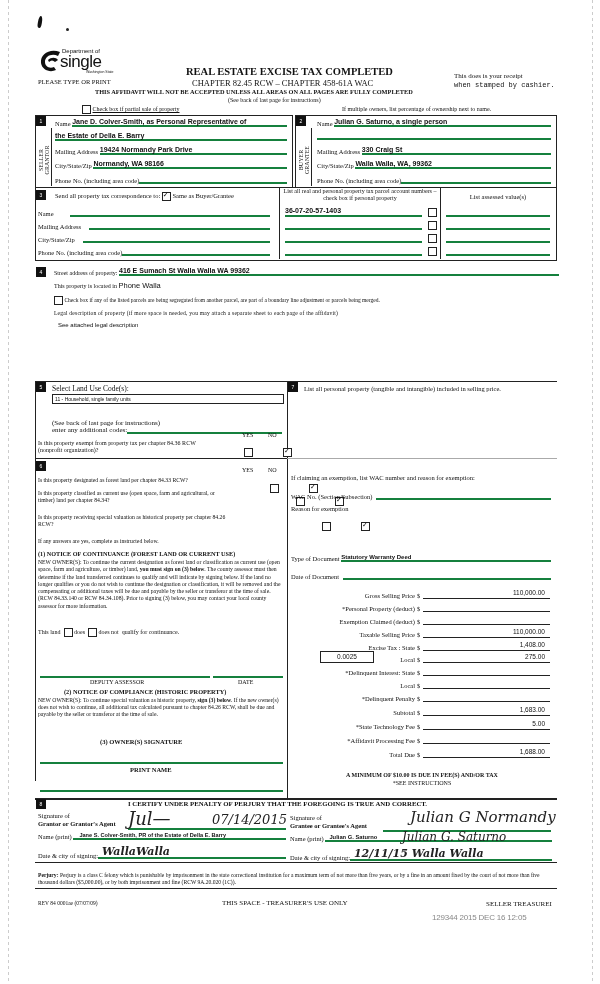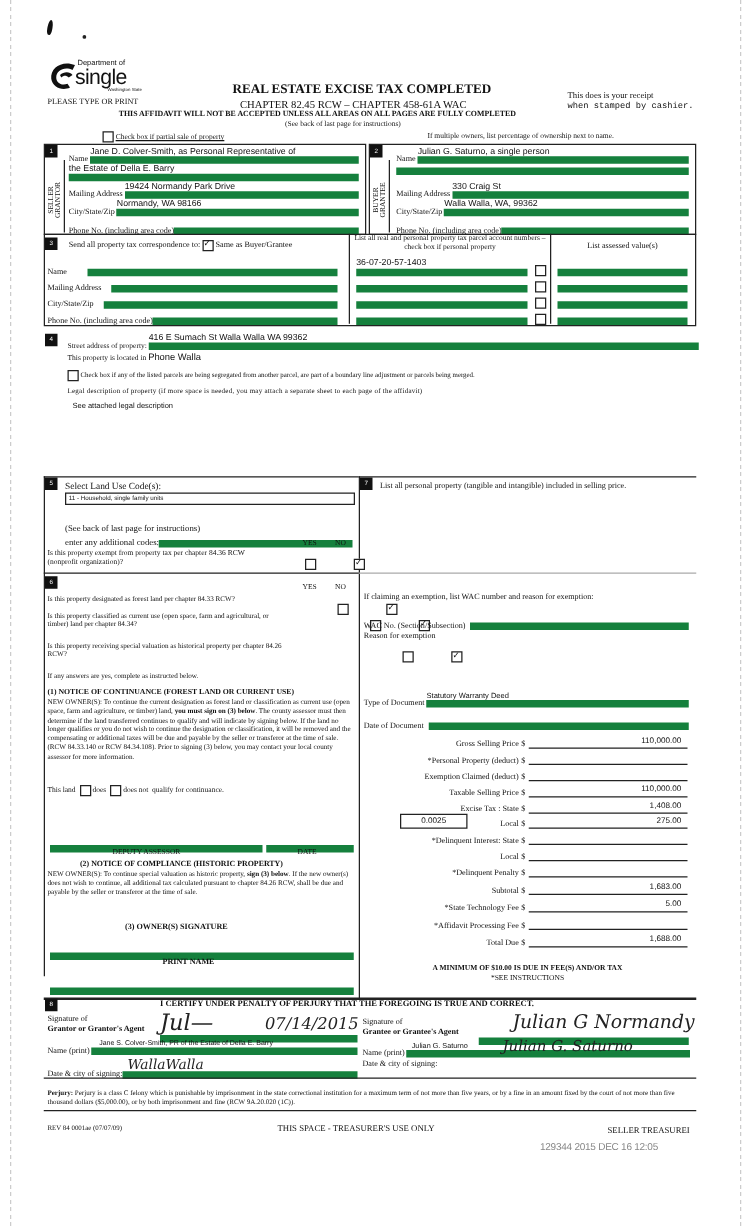--- a/index.html
+++ b/index.html
@@ -1,20 +1,20 @@
 <!DOCTYPE html>
 <html><head>
 <meta charset="utf-8">
 <style>
   html, body { margin:0; padding:0; background:#fff; }
   body { width:600px; height:984px; position:relative; overflow:hidden; font-family:"Liberation Serif", serif; color:#111; }
   .abs { position:absolute; }
   .sans { font-family:"Liberation Sans", sans-serif; }
   .fill { font-family:"Liberation Sans", sans-serif; font-size:7px; }
-  .uline { border-bottom:6px solid #15803d; }
+  .uline { border-bottom:2px solid #15803d;font-weight:bold; }
   .numbox { position:absolute; width:10px; height:10px; background:#111; color:#fff; font-size:5px; text-align:center; line-height:10px; font-family:"Liberation Sans", sans-serif; }
   .cb { display:inline-block; width:7px; height:7px; border:1px solid #222; vertical-align:middle; position:relative; background:#fff; }
   .cb.checked::after { content:"✓"; position:absolute; left:0; top:-3px; font-size:7px; line-height:10px; color:#111; }
   .t6 { font-size:6px; }
   .t65 { font-size:6.5px; }
   .t7 { font-size:7px; }
   .t75 { font-size:7.5px; }
   .bold { font-weight:bold; }
   .box { position:absolute; border:1px solid #222; }
   .row { position:absolute; display:flex; align-items:flex-end; }
@@ -341,20 +341,21 @@
 
 <div class="abs t65" style="left:290px;top:814px;line-height:8px;"><span>Signature of</span><br><b>Grantee or Grantee's Agent</b></div>
 <div class="abs uline" style="left:383px;top:830px;width:168px;"></div>
 <div class="abs sig" style="left:410px;top:808px;font-size:15px;">Julian G Normandy</div>
 <div class="row t65" style="left:290px;top:834px;width:262px;">
   <span>Name (print)</span>&nbsp;<span class="fill uline" style="flex:1;font-size:5.8px;padding-left:4px;">Julian G. Saturno</span>
 </div>
 <div class="abs sig" style="left:402px;top:830px;font-size:12px;">Julian G. Saturno</div>
 <div class="row t65" style="left:290px;top:848px;width:262px;">
   <span>Date &amp; city of signing:</span>
+    <span class="uline sig" style="flex:1;font-size:11px;line-height:11px;padding-left:4px;">12/11/15  Walla Walla</span>
 </div>
 
 
 <div class="abs" style="left:35px;top:862px;width:522px;height:1px;background:#222;"></div>
 <div class="abs" style="left:38px;top:872px;width:515px;font-size:5.6px;line-height:7px;"><b>Perjury:</b><span> Perjury is a class C felony which is punishable by imprisonment in the state correctional institution for a maximum term of not more than five years, or by a fine in an amount fixed by the court of not more than five thousand dollars ($5,000.00), or by both imprisonment and fine (RCW 9A.20.020 (1C)).</span></div>
 <div class="abs" style="left:35px;top:888px;width:522px;height:1px;background:#222;"></div>
 <div class="abs" style="left:38px;top:900px;font-size:5.5px;">REV 84 0001ae (07/07/09)</div>
 <div class="abs" style="left:222px;top:899px;font-size:7px;">THIS SPACE - TREASURER'S USE ONLY</div>
 <div class="abs" style="left:486px;top:900px;font-size:7px;">SELLER TREASUREI</div>
 <div class="abs sans" style="left:432px;top:913px;font-size:8px;color:#888;letter-spacing:-0.2px;">129344 2015 DEC 16 12:05</div>

